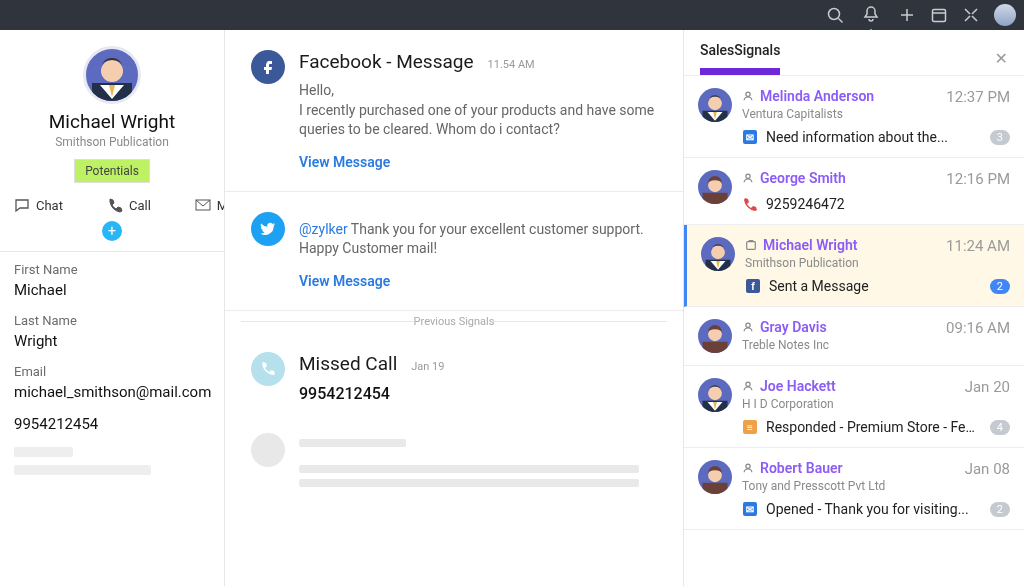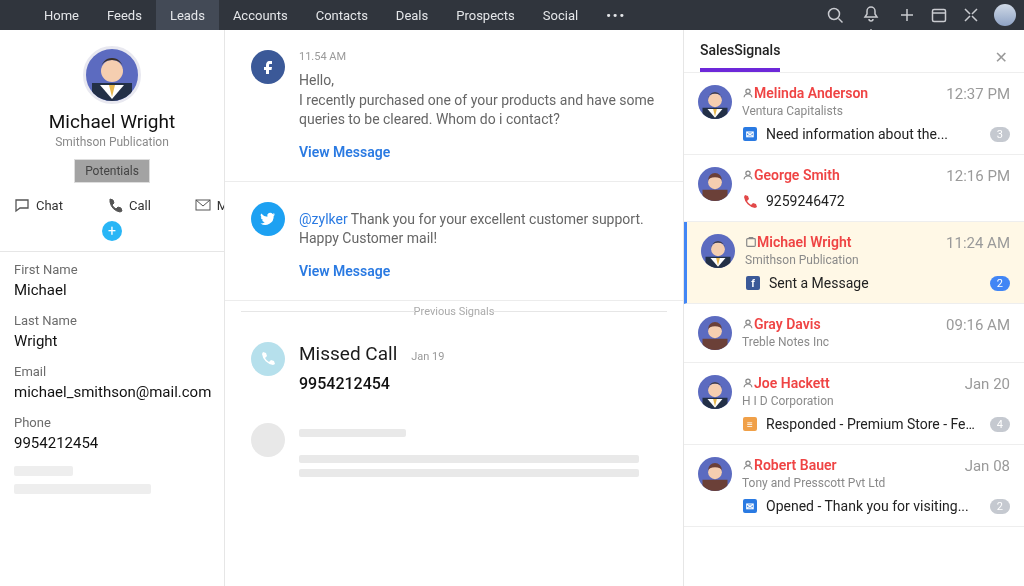--- a/index.html
+++ b/index.html
@@ -20,21 +20,21 @@
   .layout { display:flex; height:calc(586px - 30px);}
   .col-left { width:225px; border-right:1px solid #e6e6e6; padding:16px 14px; overflow:hidden;}
   .col-mid { flex:1; border-right:1px solid #e6e6e6; overflow-y:auto; }
   .col-right { width:340px; display:flex; flex-direction:column; overflow:hidden;}
   
   .profile { text-align:center; }
   .avatar-lg { width:58px;height:58px;border-radius:50%; margin:0 auto 6px; background:#5c6bc0; display:flex;align-items:flex-end;justify-content:center; overflow:hidden; border:3px solid #e8e8f0;}
   .avatar-lg svg{width:48px;height:48px;}
   .profile-name{font-size:19px;color:#111;}
   .profile-sub{font-size:12px;color:#8a8a8a;margin-top:2px;}
-  .chip{display:inline-block;background:#a3a3a3;color:#444;font-size:12px;padding:4px 10px;border:1px solid #ddd;margin-top:10px;}
+  .chip{display:inline-block;background:#bef264;color:#444;font-size:12px;padding:4px 10px;border:1px solid #ddd;margin-top:10px;}
   .contact-actions{display:flex;justify-content:space-around;align-items:center;margin:14px 0 8px;color:#333;font-size:13px;gap:44px;}
   .contact-actions .itm{display:flex;align-items:center;gap:6px;cursor:pointer;}
   .contact-actions svg{width:16px;height:16px;stroke:#555;fill:#555;}
   .add-btn{width:20px;height:20px;border-radius:50%;background:#29b6f6;color:#fff;margin:2px auto 10px;font-size:14px;text-align:center;line-height:20px;}
   .divider{height:1px;background:#e6e6e6;margin:6px -14px;}
   .field-group{margin:10px 0 14px;}
   .field-label{font-size:13px;color:#6c6c6c;margin-bottom:4px;}
   .field-value{font-size:15px;color:#111;}
   .skel{height:10px;background:#eee;border-radius:2px;margin:8px 0;}
   
@@ -48,30 +48,30 @@
   .feed-time{font-size:11px;color:#9a9a9a;}
   .feed-body{font-size:14px;color:#666;margin-top:8px;line-height:1.4;max-width:380px;}
   .mention{color:#2a7ae2;}
   .view-link{display:inline-block;margin-top:14px;color:#2a7ae2;font-size:14px;font-weight:600;cursor:pointer;}
   .prev-signals{position:relative;text-align:center;font-size:11px;color:#aaa;margin:4px 0;}
   .prev-signals::before,.prev-signals::after{content:"";position:absolute;top:50%;width:38%;height:1px;background:#e6e6e6;}
   .prev-signals::before{left:16px;} .prev-signals::after{right:16px;}
   .grey-line{height:8px;background:#e9e9e9;border-radius:2px;margin:6px 0;}
   
   .rp-header{display:flex;align-items:center;justify-content:space-between;padding:12px 16px 0;}
-  .rp-title{font-size:14px;color:#222;font-weight:500;border-bottom:4px solid #6d28d9;padding-bottom:10px;}
+  .rp-title{font-size:14px;color:#222;font-weight:500;border-bottom:7px solid #6d28d9;padding-bottom:10px;}
   .rp-close{font-size:16px;color:#9a9a9a;cursor:pointer;}
   .rp-list{flex:1;overflow-y:auto;border-top:1px solid #eee;}
   .sig{display:flex;align-items:flex-start;gap:10px;padding:12px 14px;border-bottom:1px solid #eee;}
   .sig.highlight{background:#fff8e6;border-left:3px solid #4286f5;}
   .sig .av{width:34px;height:34px;border-radius:50%;flex-shrink:0;background:#5c6bc0;overflow:hidden;display:flex;align-items:flex-end;justify-content:center;}
   .sig .av svg{width:30px;height:30px;}
   .sig .content{flex:1;min-width:0;}
   .sig .row1{display:flex;align-items:flex-start;justify-content:space-between;}
-  .sig .name{font-size:14px;font-weight:600;color:#ef4444;display:flex;align-items:center;}
+  .sig .name{font-size:14px;font-weight:600;color:#8b5cf6;display:flex;align-items:center;gap:6px;}
   .sig .name .picon{width:12px;height:12px;stroke:#888;fill:none;stroke-width:1.4;}
   .sig .time{font-size:15px;color:#9a9a9a;white-space:nowrap;}
   .sig .sub{font-size:12px;color:#8a8a8a;margin-top:1px;}
   .sig .row2{display:flex;align-items:center;gap:8px;margin-top:8px;}
   .sig .row2 .sicon{width:16px;height:16px;display:flex;align-items:center;justify-content:center;flex-shrink:0;}
   .sig .row2 .text{font-size:14px;color:#222;white-space:nowrap;overflow:hidden;text-overflow:ellipsis;}
   .badge{background:#c5c9d0;color:#fff;font-size:11px;border-radius:9px;padding:1px 7px;margin-left:auto;}
   .badge.blue{background:#4286f5;}
   .sq{width:14px;height:14px;display:inline-flex;align-items:center;justify-content:center;color:#fff;font-size:10px;font-weight:bold;border-radius:2px;}
   .sq.fb{background:#3b5998;} .sq.tw{background:#1da1f2;} .sq.mail{background:#2a7ae2;} .sq.doc{background:#f0a048;}
@@ -88,36 +88,20 @@
     <path d="M9 16 a11 11 0 0 1 22 0 v-1 a11 8 0 0 0 -22 0 z" fill="#3a3028"></path>
   </symbol>
   <symbol id="person2" viewBox="0 0 40 48">
     <rect x="0" y="30" width="40" height="18" fill="#6b4038"></rect>
     <circle cx="20" cy="18" r="11" fill="#f5ceb0"></circle>
     <path d="M9 14 a11 11 0 0 1 22 0 v2 a11 6 0 0 0 -22 0 z" fill="#6b4038"></path>
   </symbol>
 </svg>
 
 <div class="topnav">
-  <div class="left">
-    <div class="menu-btn">
-      <svg class="ic" viewBox="0 0 18 18">
-          <path d="M2 4h14M2 9h14M2 14h14"></path>
-        </svg>
-    </div>
-    <div class="nav-item">Home</div>
-    <div class="nav-item">Feeds</div>
-    <div class="nav-item active">Leads</div>
-    <div class="nav-item">Accounts</div>
-    <div class="nav-item">Contacts</div>
-    <div class="nav-item">Deals</div>
-    <div class="nav-item">Prospects</div>
-    <div class="nav-item">Social</div>
-    <div class="nav-item more">•••</div>
-  </div>
   <div class="right">
     <svg class="ic" viewBox="0 0 18 18">
         <circle cx="8" cy="8" r="5.5"></circle>
         <path d="M12.5 12.5l4 4"></path>
       </svg>
     <div class="bell-wrap">
       <svg class="ic" viewBox="0 0 18 18">
           <path d="M9 2a4 4 0 0 0-4 4v3l-2 3h12l-2-3V6a4 4 0 0 0-4-4zM7 14a2 2 0 0 0 4 0"></path>
         </svg>
     </div>
@@ -177,36 +161,36 @@
     </div>
     <div class="field-group">
       <div class="field-label">Last Name</div>
       <div class="field-value">Wright</div>
     </div>
     <div class="field-group">
       <div class="field-label">Email</div>
       <div class="field-value">michael_smithson@mail.com</div>
     </div>
     <div class="field-group">
-      <div class="field-label">Phone</div>
       <div class="field-value">9954212454</div>
     </div>
     <div class="skel" style="width:30%"></div>
     <div class="skel" style="width:70%"></div>
   </div>
 
   <div class="col-mid">
     <div class="feed-item">
       <div class="feed-icon fb">
           <svg viewBox="0 0 18 18">
             <path d="M10 3h3v3h-2c-.4 0-1 .2-1 1v2h3l-.5 3H10v4H7v-4H5V9h2V7c0-2 1.5-4 3-4z"></path>
           </svg>
         </div>
       <div>
         <div class="feed-title-row">
+          <div class="feed-title">Facebook - Message</div>
           <div class="feed-time">11.54 AM</div>
         </div>
         <div class="feed-body">
           <span>Hello,</span><br>
           <span>I recently purchased one of your products and have some queries to be cleared. Whom do i contact?</span>
         </div>
         <span class="view-link">View Message</span>
       </div>
     </div>
 

